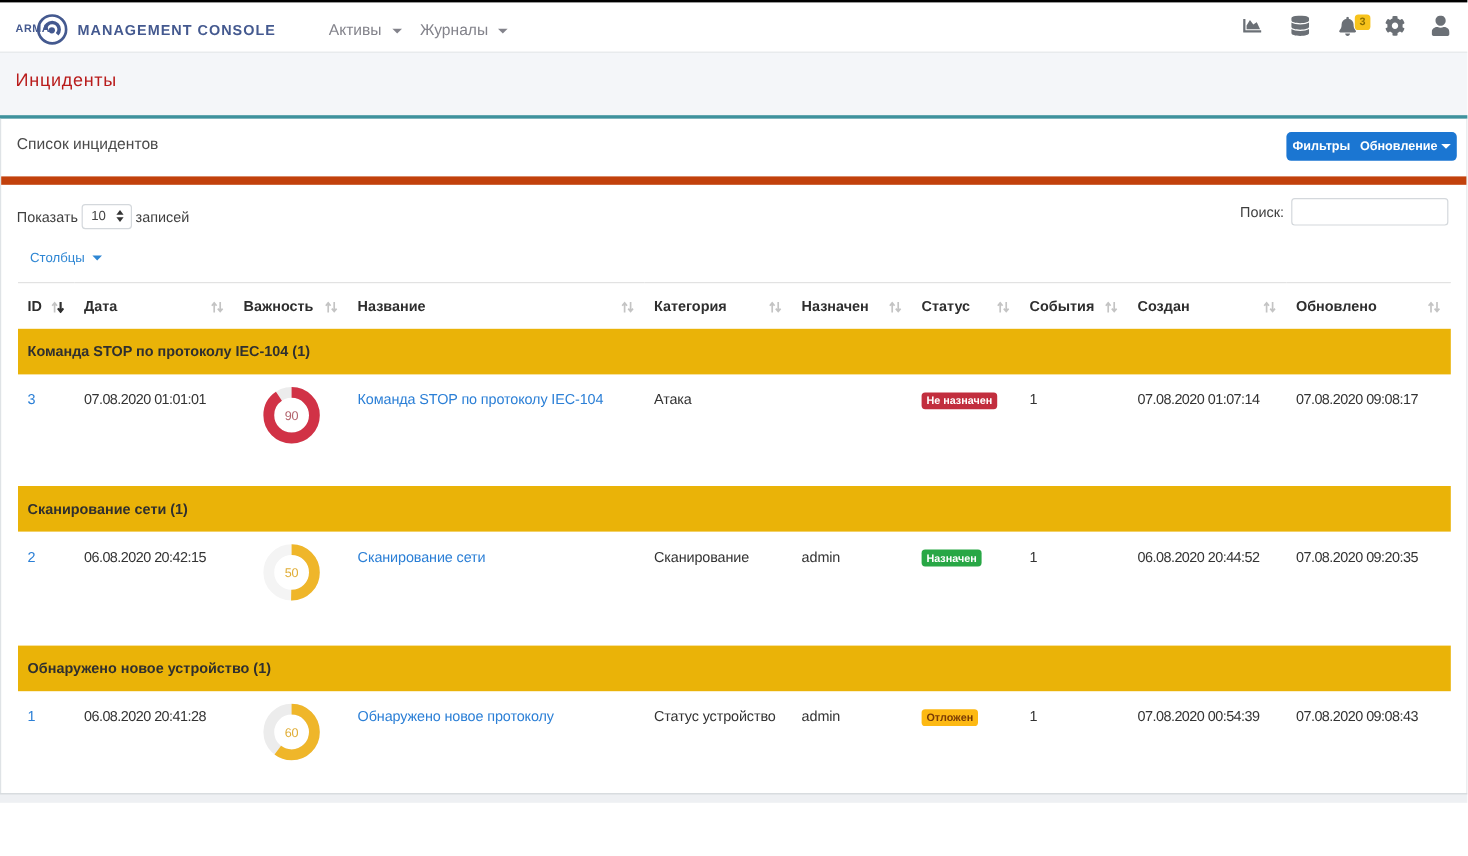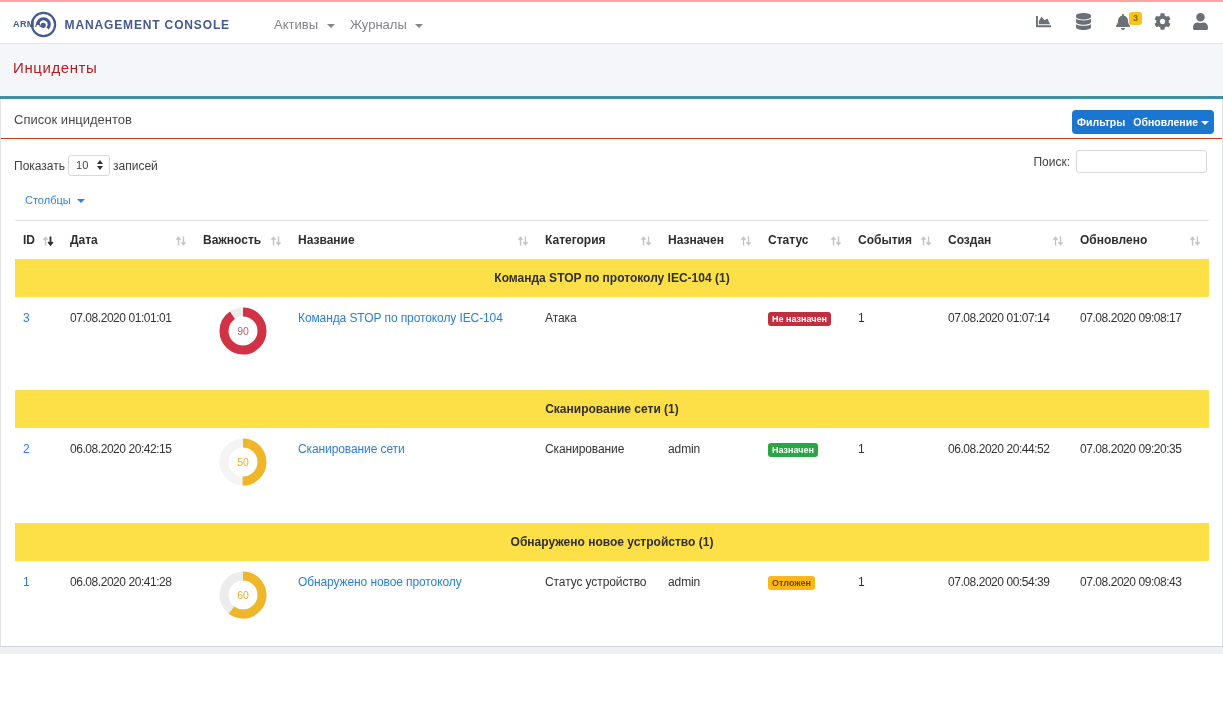--- a/index.html
+++ b/index.html
@@ -1,37 +1,37 @@
 <!DOCTYPE html>
 <html lang="ru"><head>
 <meta charset="utf-8">
 <title>Инциденты</title>
 <style>
 * { box-sizing: border-box; margin: 0; padding: 0; }
 html,body { width: 1223px; height: 713px; overflow: hidden; }
 body { font-family: "Liberation Sans", sans-serif; background: #fff; color: #3a3a3a; }
 
 
-.navbar { height: 44px; background: #fff; border-top: 2px solid #fca5a5; border-bottom: 1px solid #e3e6e9; position: relative; }
+.navbar { height: 44px; background: #fff; border-top: 2px solid #000000; border-bottom: 1px solid #e3e6e9; position: relative; }
 .brand { position: absolute; left: 13px; top: 6px; height: 32px; display: flex; align-items: center; }
 .brand .armatxt { font-size: 9px; font-weight: bold; color: #44598f; letter-spacing: .4px; margin-right: -12px; position: relative; z-index: 2; }
 .brand .mc { font-size: 12px; font-weight: bold; color: #44598f; letter-spacing: 0.85px; margin-left: 8px; margin-top: 1px; }
 .navlink { position: absolute; top: 15px; font-size: 13px; color: #83838b; }
 .navlink .caret { display:inline-block; margin-left: 5px; vertical-align: 1px; width:0; height:0; border-left:4px solid transparent; border-right:4px solid transparent; border-top:4px solid #83838b; }
 .nl1 { left: 274px; } .nl2 { left: 350px; }
 .icn { position: absolute; fill: #6b7076; }
 .badge-bell { position: absolute; left: 1129px; top: 10px; width: 13px; height: 13px; background: #f7c31c; border-radius: 3px; color: #8a6d00; font-size: 9px; font-weight: bold; text-align: center; line-height: 13px; }
 
 
 .pagehead { height: 55px; background: #f4f6f9; border-bottom: 3px solid #3f929d; display: flex; align-items: center; padding: 0 13px; }
 .pagehead h1 { font-size: 15px; font-weight: 400; color: #b91c1c; letter-spacing: .6px; position: relative; top: -3px; }
 
 
 .card { border-left: 1px solid #dfe3e6; border-right: 1px solid #dfe3e6; width: 1223px; background: #fff; }
-.card-header { height: 40px; border-bottom: 1px solid #c2410c; position: relative; }
+.card-header { height: 55px; border-bottom: 7px solid #c2410c; position: relative; }
 .card-header .t { position: absolute; left: 13px; top: 13px; font-size: 13px; color: #4a4a4a; }
 .btn-group { position: absolute; right: 8px; top: 11px; height: 24px; background: #1b76d2; border-radius: 4px; color: #fff; font-size: 10.5px; font-weight: bold; display: flex; align-items: center; padding: 0 5px; }
 .btn-group .b1 { margin-right: 8px; }
 .btn-group .caret { display:inline-block; margin-left: 3px; vertical-align: 1px; width:0; height:0; border-left:4px solid transparent; border-right:4px solid transparent; border-top:4px solid #fff; }
 
 
 .controls { position: relative; height: 81px; }
 .show { position: absolute; left: 13px; top: 16px; font-size: 12px; color: #3f3f3f; display: flex; align-items: center; }
 .sel { display: inline-block; width: 42px; height: 21px; border: 1px solid #d4d8dc; border-radius: 3px; margin: 0 3px; position: relative; font-size: 11px; color: #444; line-height: 19px; padding-left: 7px; }
 .sel .ar { position: absolute; right: 6px; top: 4px; }
@@ -42,21 +42,21 @@
 .search .inp { width: 131px; height: 23px; border: 1px solid #d4d8dc; border-radius: 3px; margin-left: 6px; }
 .cols { position: absolute; left: 24px; top: 55px; font-size: 11px; color: #2e86d3; }
 .cols .caret { display:inline-block; margin-left: 3px; vertical-align: 1px; width:0; height:0; border-left:4px solid transparent; border-right:4px solid transparent; border-top:4.5px solid #2e86d3; }
 
 
 table { border-collapse: collapse; table-layout: fixed; margin-left: 14px; width: 1194px; font-size: 12px; }
 thead tr { height: 38px; border-top: 1px solid #e2e2e2; }
 th { font-size: 12px; font-weight: bold; color: #2e2e2e; text-align: left; padding: 0 8px; position: relative; vertical-align: middle; }
 .sorticon { position: absolute; top: 15px; width: 12px; height: 10px; }
 .sorticon svg { display: block; }
-.groupband td { background: #fde047; height: 38px; font-size: 12px; font-weight: bold; color: #2f2f2f; padding: 0 8px; vertical-align: middle; text-align: center; }
+.groupband td { background: #eab308; height: 38px; font-size: 12px; font-weight: bold; color: #2f2f2f; padding: 0 8px; vertical-align: middle; }
 tr.data td { vertical-align: top; padding: 14px 8px 0 8px; font-size: 12px; color: #333; letter-spacing: -0.1px; }
 tr.data td.num { letter-spacing: -0.45px; }
 tr.data { height: 93px; }
 a.lnk { color: #2b7fd6; text-decoration: none; }
 .donutcell { padding-top: 10px !important; }
 .donut { margin: 0 auto; display: block; }
 .badge { display: inline-block; font-size: 9px; font-weight: bold; border-radius: 3px; padding: 2px 4px; letter-spacing: 0; line-height: 10px; text-align: right; }
 .bdg-red { background: #c22e3e; color: #fff; }
 .bdg-green { background: #28a745; color: #fff; }
 .bdg-yellow { background: #fdb913; color: #7a3b06; }

